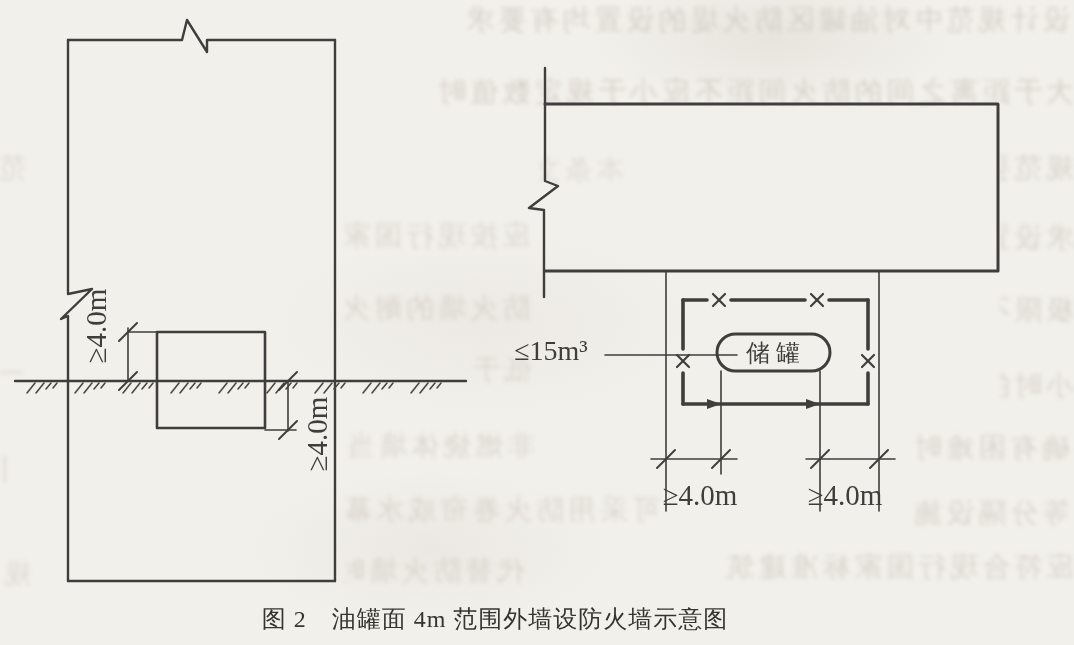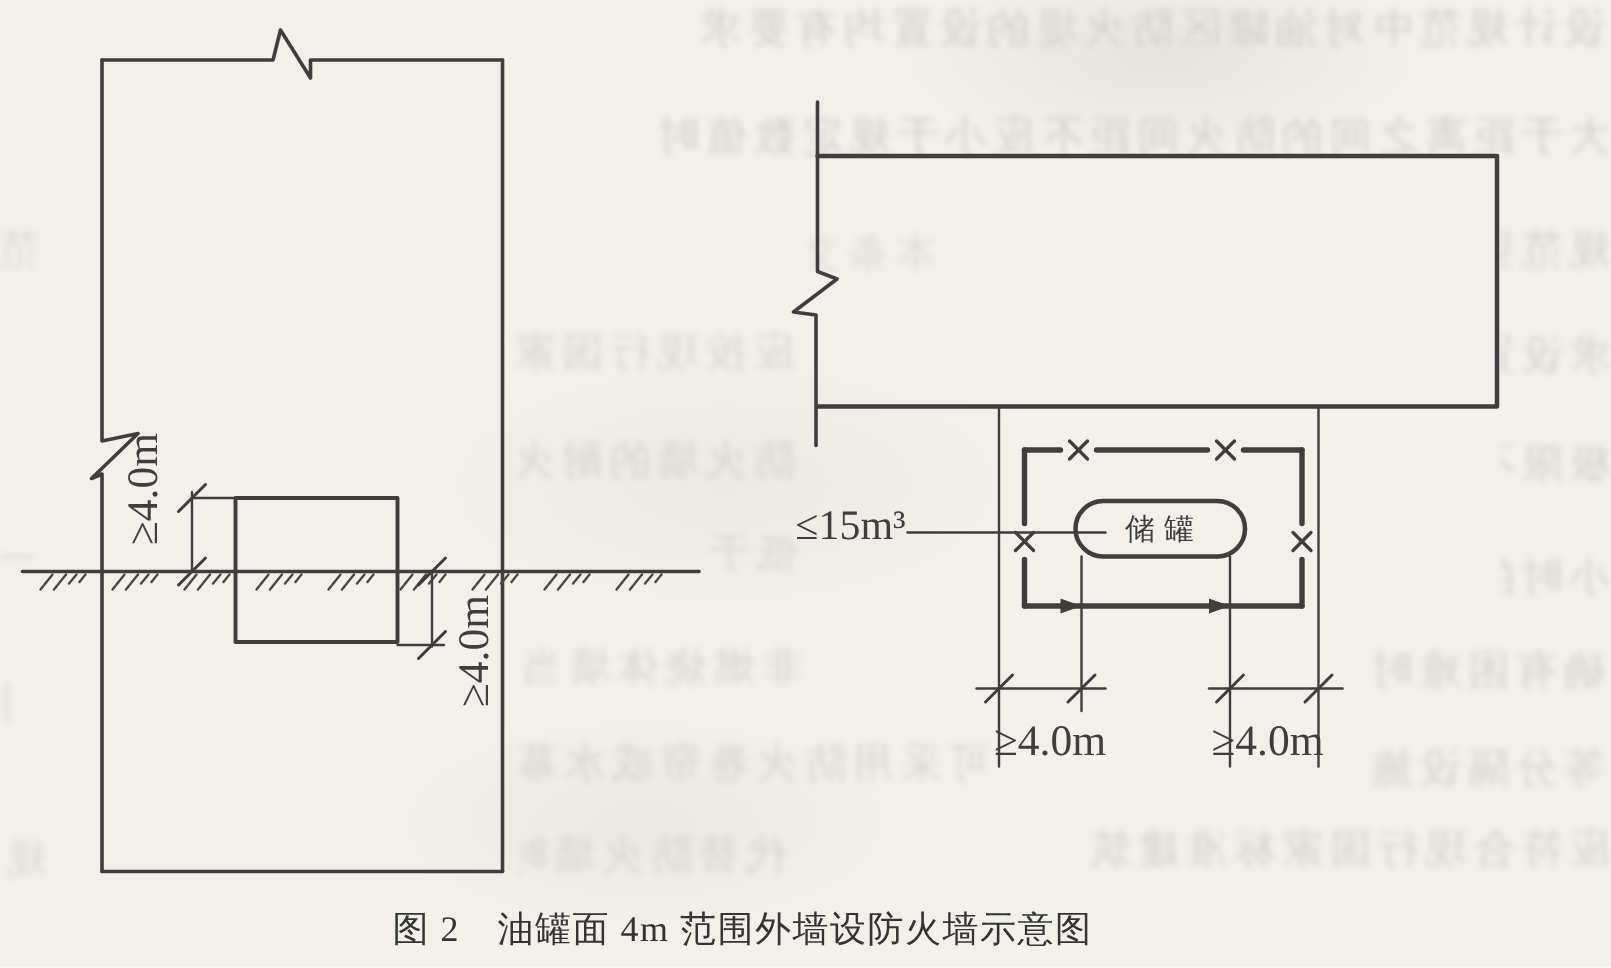--- a/index.html
+++ b/index.html
@@ -28,22 +28,22 @@
   }
   svg.linework{position:absolute;left:0;top:0;}
   .lbl{
     position:absolute;
     color:#3f3e3c;
     white-space:nowrap;
     transform:translate(-50%,-50%);
   }
   .lbl.rot{transform:translate(-50%,-50%) rotate(-90deg);}
   .dim-text{font-size:29px;}
-  .tank-text{font-size:20px;letter-spacing:6px;}
-  .vol-text{font-size:28px;margin-left:16px;}
+  .tank-text{font-size:24px;letter-spacing:6px;}
+  .vol-text{font-size:28px;}
   #caption{
     position:absolute;
     font-size:24px;
     letter-spacing:1px;
     color:#353430;
     transform:translate(-50%,-50%);
     white-space:nowrap;
   }
 </style>
 </head>

